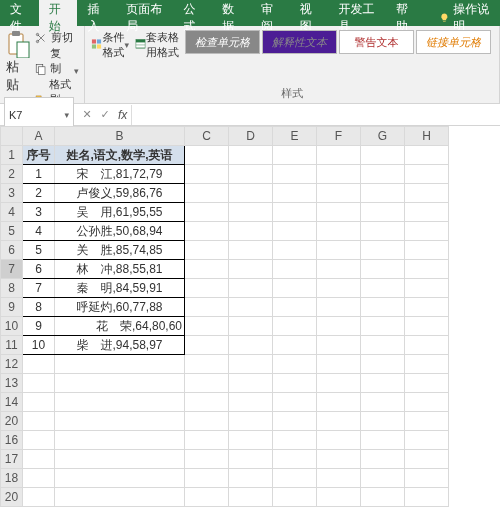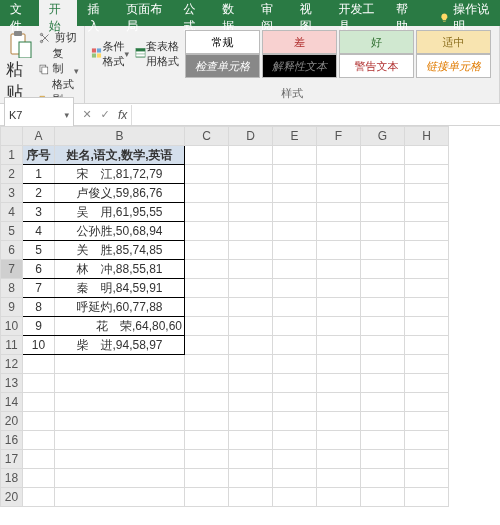--- a/index.html
+++ b/index.html
@@ -25,21 +25,21 @@
 
   .fmt-col { display:flex; flex-direction:row; align-items:center; font-size:11px; }
   .fmt-col svg { width:22px; height:22px; margin-bottom:2px; }
   .drop { font-size:9px; color:#666; }
 
   .styles-box { display:flex; flex-direction:column; }
   .styles-row { display:flex; height:24px; }
   .style-cell { width:75px; border:1px solid #bbb; display:flex; align-items:center; justify-content:center; font-size:11px; margin-right:2px; }
   .style-cell.normal { background:#fff; color:#000; }
   .style-cell.check { background:#888; color:#fff; font-style:italic; }
-  .style-cell.explain { background:#000000; color:#888; font-style:italic; }
+  .style-cell.explain { background:#4c1d95; color:#888; font-style:italic; }
   .style-cell.bad { background:#f8d1d0; color:#b03030; }
   .style-cell.good { background:#d0e8d0; color:#2f6f2f; }
   .style-cell.warn { background:#fff; color:#b03030; }
   .style-cell.neutral { background:#f8e4b0; color:#8a6d1c; }
   .style-cell.link { background:#fff; color:#e07b00; font-style:italic; }
 
   
   .fbar { display:flex; align-items:center; height:22px; border-bottom:1px solid #d4d4d4; background:#fff; }
   .namebox { width:70px; height:36px; border:1px solid #ccc; margin:0 4px; display:flex; align-items:center; padding:0 4px; font-size:11px; background:#fff; }
   .namebox .drop { margin-left:auto; }
@@ -94,21 +94,21 @@
 <div class="ribbon">
 
   <div class="ribbon-group" style="flex-direction:column;">
     <div style="display:flex;">
       <div class="paste-col">
         <svg class="paste-icon" viewBox="0 0 24 28">
           <rect x="3" y="4" width="14" height="20" rx="1" fill="#fff" stroke="#b07d3a"></rect>
           <rect x="6" y="1" width="8" height="5" rx="1" fill="#888"></rect>
           <rect x="11" y="12" width="12" height="16" fill="#fff" stroke="#2a7a44"></rect>
         </svg>
-        <span style="font-size:17px;">粘贴</span>
+        <span style="font-size:13px;">粘贴</span>
         <span class="drop">▾</span>
       </div>
       <div class="mini-btns">
         <div class="mini-btn">
           <svg viewBox="0 0 24 24">
               <path stroke="#333" fill="none" d="M6 6l12 12M6 18L18 6"></path>
               <circle cx="6" cy="6" r="2" fill="none" stroke="#333"></circle>
               <circle cx="6" cy="18" r="2" fill="none" stroke="#333"></circle>
             </svg>
           <span>剪切</span>
@@ -149,26 +149,20 @@
         <svg viewBox="0 0 24 24">
             <rect x="2" y="2" width="20" height="20" fill="#fff" stroke="#2a7a44"></rect>
             <path d="M2 8h20M2 14h20M2 20h20" stroke="#2a7a44"></path>
             <rect x="2" y="2" width="20" height="6" fill="#2a7a44"></rect>
           </svg>
         <span>套用</span>
         <span>表格格式</span>
       </div>
       <div class="styles-box">
         <div class="styles-row">
-          <div class="style-cell normal">常规</div>
-          <div class="style-cell bad">差</div>
-          <div class="style-cell good">好</div>
-          <div class="style-cell neutral">适中</div>
-        </div>
-        <div class="styles-row">
           <div class="style-cell check">检查单元格</div>
           <div class="style-cell explain">解释性文本</div>
           <div class="style-cell warn">警告文本</div>
           <div class="style-cell link">链接单元格</div>
         </div>
       </div>
     </div>
     <div class="ribbon-group-label">样式</div>
   </div>
 </div>

